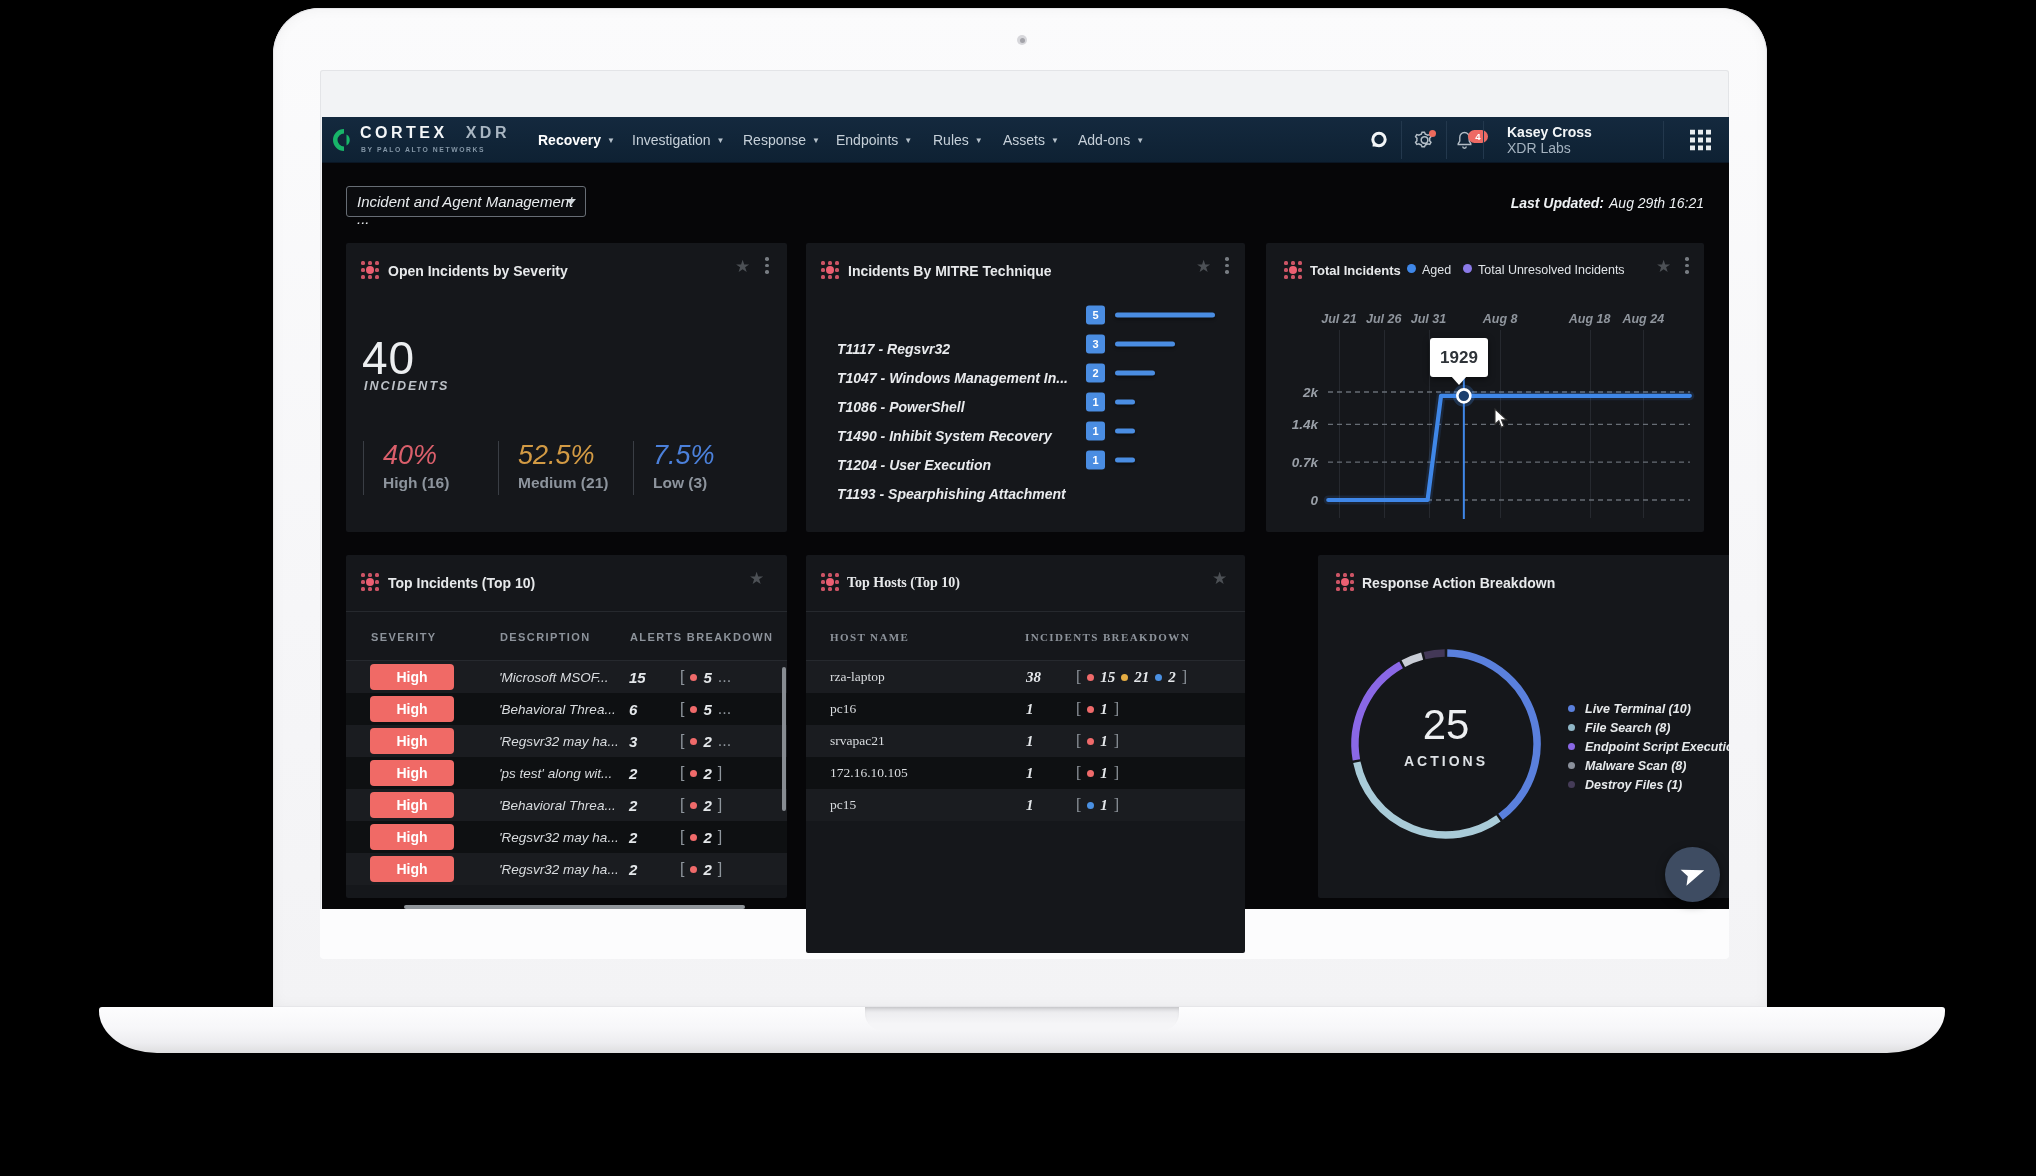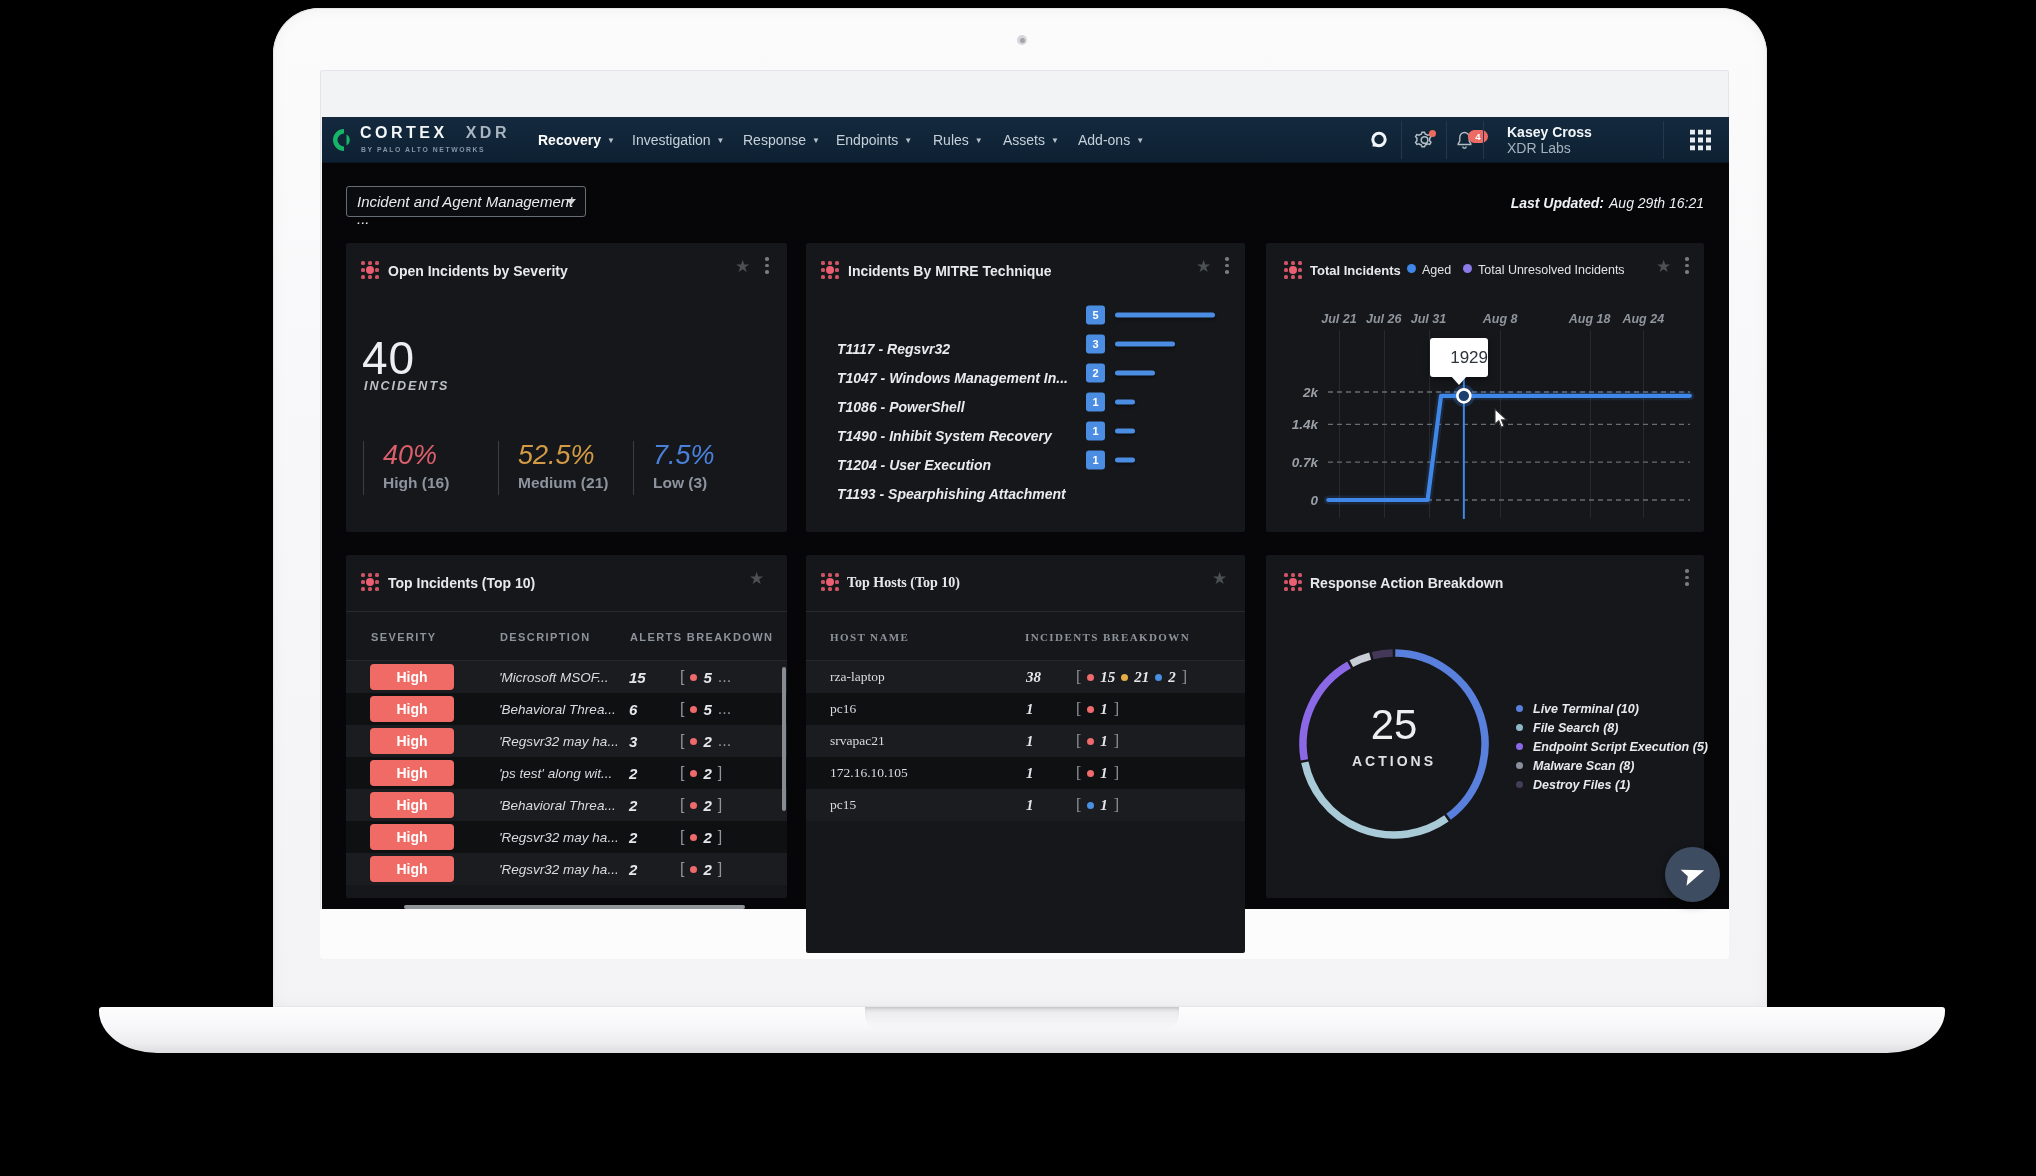--- a/index.html
+++ b/index.html
@@ -67,21 +67,21 @@
   #last-updated { position:absolute; right:25px; top:78px; font-size:14px; font-style:italic; color:#eef1f4; }
   #last-updated b { margin-right:5px; }
 
   
   .widget { position:absolute; background:#15171b; border-radius:2px; }
   #w-open-incidents  { left:24px;  top:126px; width:441px; height:289px; }
   #w-mitre           { left:484px; top:126px; width:439px; height:289px; }
   #w-total-incidents { left:944px; top:126px; width:438px; height:289px; }
   #w-top-incidents   { left:24px;  top:438px; width:441px; height:343px; }
   #w-top-hosts       { left:484px; top:438px; width:439px; height:398px;font-family:Liberation Serif, serif; }
-  #w-response        { left:944px; top:438px; width:438px; height:343px; }
+  #w-response        { left:996px; top:438px; width:438px; height:343px; }
 
   .w-title { position:absolute; left:42px; top:20px; font-size:14px; font-weight:700; color:#e7e9eb;
     white-space:nowrap; }
   .grip-icon { position:absolute; left:14px; top:17px; width:20px; height:20px; display:grid;
     grid-template-columns:repeat(3,1fr); grid-template-rows:repeat(3,1fr); align-items:center;
     justify-items:center; }
   .grip-icon i { width:4.5px; height:4.5px; border-radius:1.5px; background:#ec5f72; opacity:0.85; }
   .grip-icon i.c { width:8px; height:8px; border-radius:50%; opacity:1; }
   .star-icon { position:absolute; top:13px; color:#4c5055; font-size:17px; cursor:pointer; }
   .kebab-icon { position:absolute; top:14px; width:4px; cursor:pointer; }
@@ -109,22 +109,22 @@
 
   
   .legend-dot { position:absolute; top:21px; width:9px; height:9px; border-radius:50%; }
   .legend-label { position:absolute; top:20px; font-size:12.5px; color:#dfe3e7; white-space:nowrap; }
   .x-tick { position:absolute; top:69px; transform:translateX(-50%); font-size:12.5px; font-style:italic;
     font-weight:600; color:#8f959d; white-space:nowrap; }
   .v-grid { position:absolute; top:87px; height:188px; width:1px; background:#26292f; }
   .y-tick { position:absolute; width:46px; text-align:right; transform:translateY(-50%); font-size:13.5px;
     font-style:italic; font-weight:600; color:#9aa0a8; }
   #ti-tooltip { position:absolute; left:164px; top:95px; width:58px; height:39px; background:#fff;
-    border-radius:3px; box-shadow:0 2px 6px rgba(0,0,0,0.5); text-align:right; line-height:39px;
-    font-size:17px; font-weight:400; color:#2e3338; z-index:5; }
+    border-radius:3px; box-shadow:0 2px 6px rgba(0,0,0,0.5); text-align:center; line-height:39px;
+    font-size:17px; font-weight:700; color:#2e3338; z-index:5; }
   #ti-tooltip::after { content:""; position:absolute; left:21px; top:38px; width:0; height:0;
     border-left:8px solid transparent; border-right:8px solid transparent; border-top:9px solid #fff; }
   #mouse-cursor { position:absolute; left:1172px; top:291px; z-index:9; }
 
   
   .tbl-divider { position:absolute; left:0; width:100%; height:1px; background:#26292e; }
   .col-head { position:absolute; top:76px; font-size:11px; font-weight:700; letter-spacing:1.4px;
     color:#8d939b; white-space:nowrap; }
   .t-rows { position:absolute; left:0; top:106px; width:100%; }
   .t-row { position:relative; width:100%; height:32px; }

